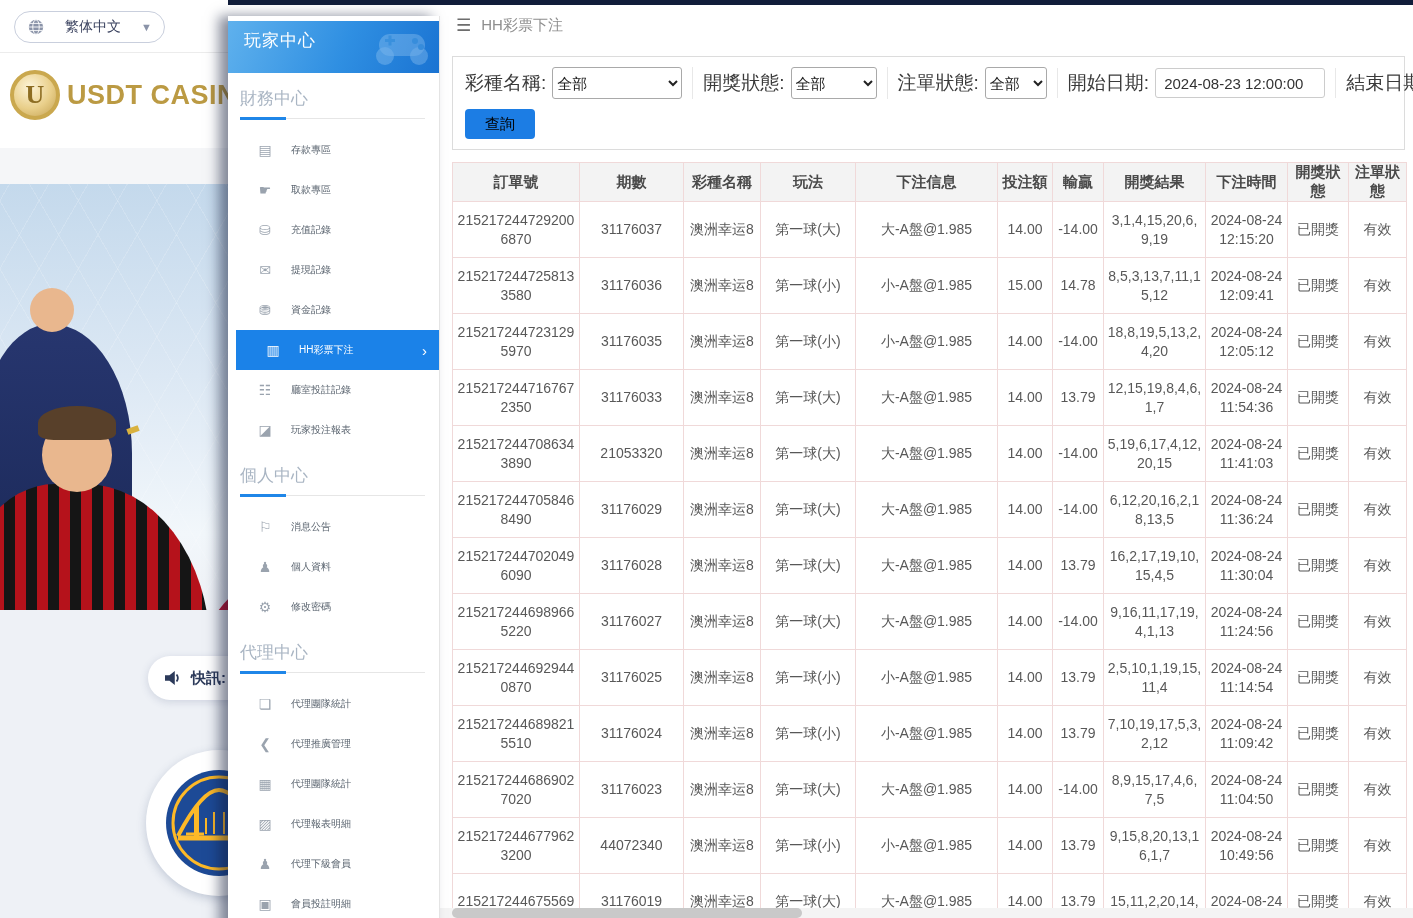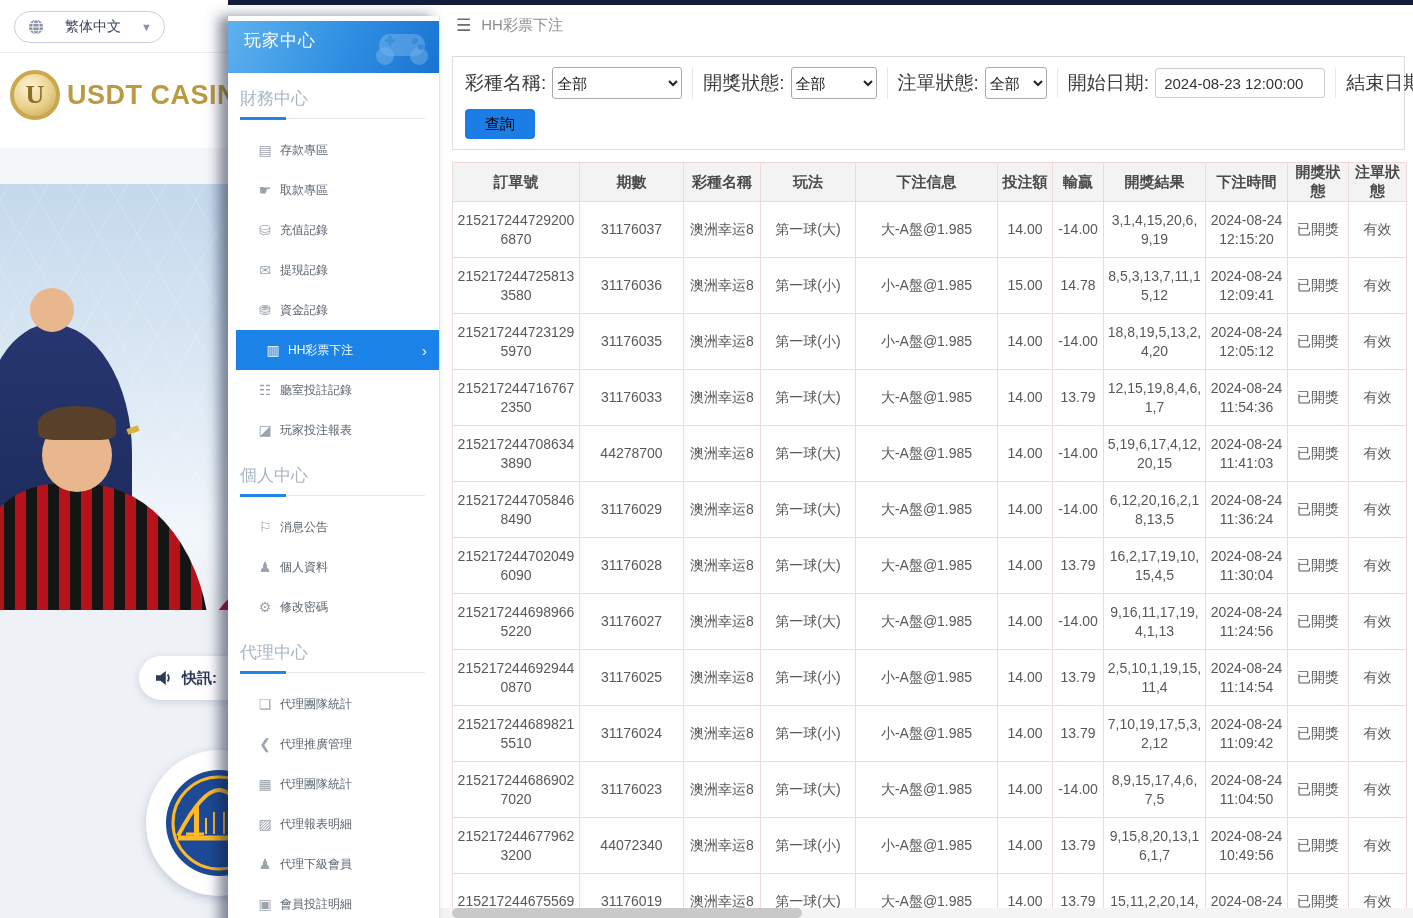--- a/index.html
+++ b/index.html
@@ -26,21 +26,21 @@
                   repeating-linear-gradient(-60deg,rgba(255,255,255,.5) 0 1px,transparent 1px 34px);}
   .pfig{position:absolute;}
   .head{position:absolute;border-radius:50%;background:#e9b78e;}
   .hair{position:absolute;border-radius:50% 50% 20% 20%;background:#58402a;}
   .p1{left:-18px;top:140px;width:150px;height:240px;background:linear-gradient(#27366f,#1c2a5a);border-radius:46% 54% 8% 8%;}
   .p2{left:-40px;top:300px;width:250px;height:330px;border-radius:38% 50% 0 0;
       background:repeating-linear-gradient(90deg,#151515 0 11px,#b5121b 11px 22px);}
   .p3{left:200px;top:400px;width:150px;height:215px;background:linear-gradient(#c8102e,#9e0c24);border-radius:42% 42% 0 0;}
   .p4{left:300px;top:30px;width:150px;height:330px;background:rgba(255,255,255,.6);border-radius:45% 40% 10% 10%;filter:blur(3px);}
   .conf{position:absolute;background:#d9b23f;}
-  .newsbar{position:absolute;top:656px;left:139px;width:120px;height:44px;background:#fff;border-radius:22px;
+  .newsbar{position:absolute;top:656px;left:148px;width:120px;height:44px;background:#fff;border-radius:22px;
            box-shadow:0 2px 8px rgba(60,80,120,.18);display:flex;align-items:center;gap:9px;padding-left:16px;
            color:#2c3a5a;font-weight:bold;font-size:15px;box-sizing:border-box;}
   .team-badge{position:absolute;top:750px;left:146px;width:146px;height:146px;background:#fff;border-radius:50%;
               box-shadow:0 3px 10px rgba(60,80,120,.25);display:flex;align-items:center;justify-content:center;}
 
   
   .main{position:absolute;left:440px;top:0;right:0;bottom:0;background:#fff;}
   .main-h{height:50px;display:flex;align-items:center;padding-left:16px;color:#8e8e8e;font-size:15px;gap:10px;}
   .burger{font-size:17px;color:#6d6d6d;cursor:pointer;}
   .fcard{margin:6px 8px 0 12px;border:1px solid #dcdcdc;padding:10px 12px;}
@@ -69,21 +69,21 @@
          position:relative;padding:8px 0 0 16px;color:#fff;overflow:hidden;box-sizing:border-box;}
   .dtitle{font-size:17px;letter-spacing:1px;}
   .dsub{font-size:8px;letter-spacing:1.6px;margin-top:19px;opacity:.95;}
   .gamepad{position:absolute;right:8px;top:5px;opacity:.5;}
   .sec-title{margin:14px 14px 7px 12px;font-size:17px;color:#a9b5c3;}
   .sec-line{height:3px;position:relative;margin:0 14px 10px 12px;}
   .sec-line::before{content:"";position:absolute;left:0;top:0;width:46px;height:3px;background:#1f86e8;}
   .sec-line::after{content:"";position:absolute;left:46px;right:0;top:1px;height:1px;background:#e6e6e6;}
   .mi{height:40px;display:flex;align-items:center;cursor:pointer;position:relative;}
   .mi .ic{width:18px;margin-left:28px;color:#9aa3ae;font-size:14px;text-align:center;flex:none;}
-  .mi .lb{margin-left:6px;color:#5b6570;font-size:12px;white-space:nowrap;}
+  .mi .lb{margin-left:17px;color:#5b6570;font-size:10px;white-space:nowrap;}
   .mi.active{background:#1b82e8;margin-left:8px;}
   .mi.active .ic,.mi.active .lb{color:#fff;}
   .chev{position:absolute;right:12px;color:#fff;font-size:15px;}
   .darktop{position:absolute;left:228px;right:0;top:0;height:5px;background:#111d3a;z-index:9;}
 </style>
 </head>
 <body>
 
 <div class="stage">
 
@@ -272,21 +272,21 @@
             <td class="c4">大-A盤@1.985</td>
             <td class="c5">14.00</td>
             <td class="c6">13.79</td>
             <td class="c7">12,15,19,8,4,6,1,7</td>
             <td class="c8">2024-08-24 11:54:36</td>
             <td class="c9">已開獎</td>
             <td class="c10">有效</td>
           </tr>
           <tr>
             <td class="c0">2152172447086343890</td>
-            <td class="c1">44278700</td>
+            <td class="c1">21053320</td>
             <td class="c2">澳洲幸运8</td>
             <td class="c3">第一球(大)</td>
             <td class="c4">大-A盤@1.985</td>
             <td class="c5">14.00</td>
             <td class="c6">-14.00</td>
             <td class="c7">5,19,6,17,4,12,20,15</td>
             <td class="c8">2024-08-24 11:41:03</td>
             <td class="c9">已開獎</td>
             <td class="c10">有效</td>
           </tr>

